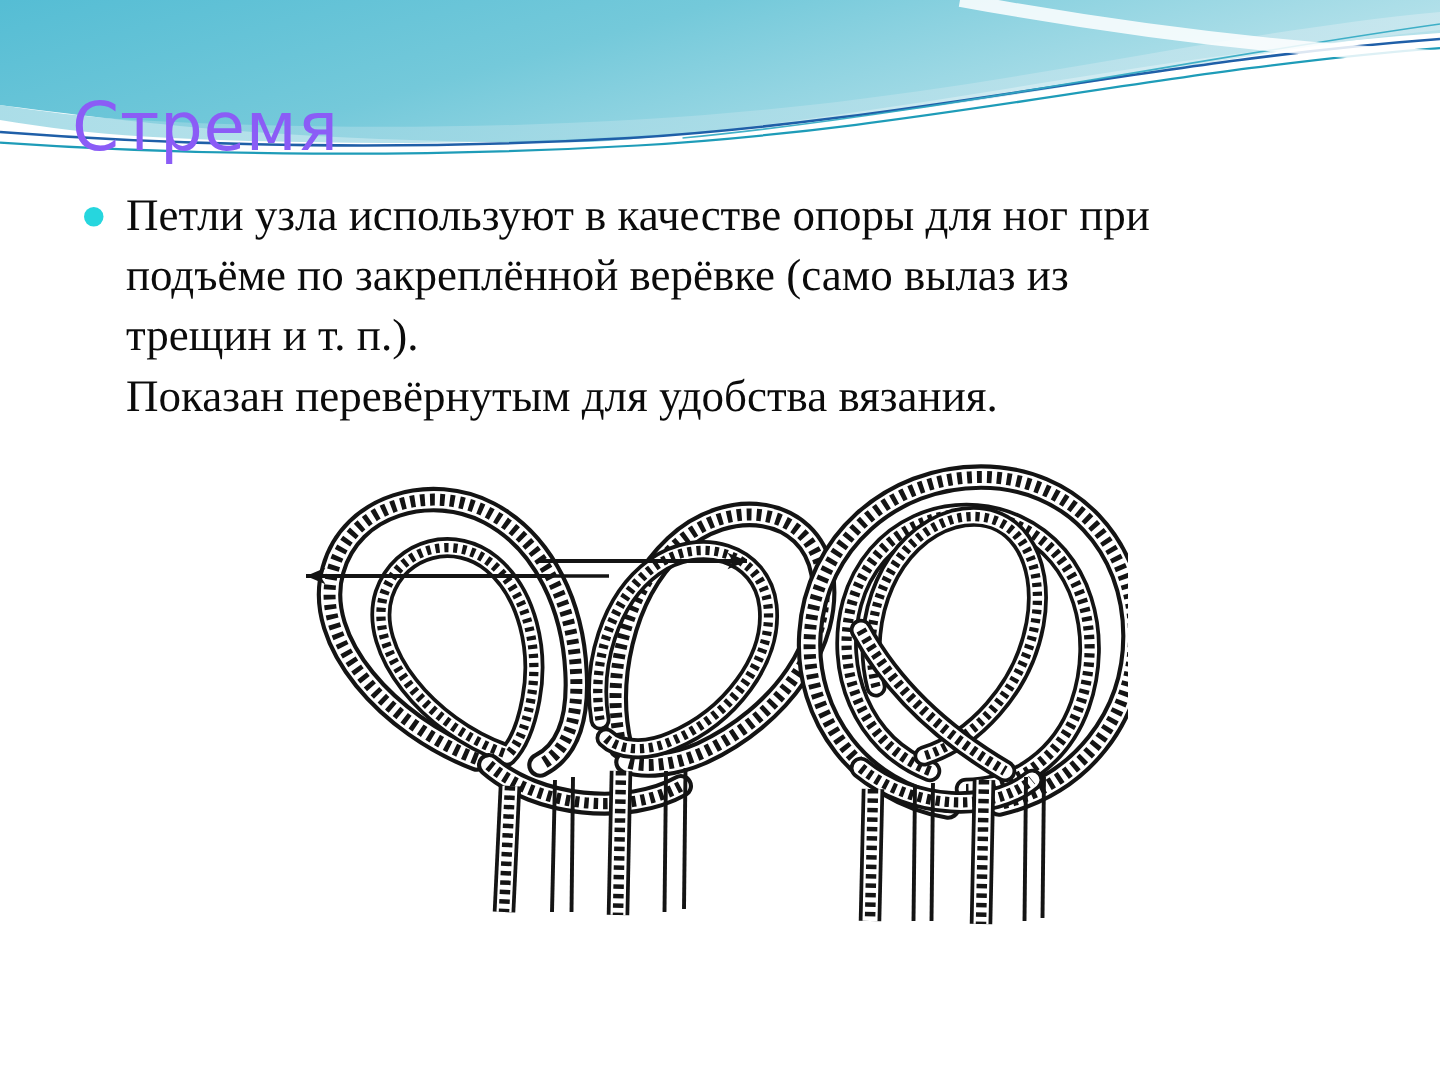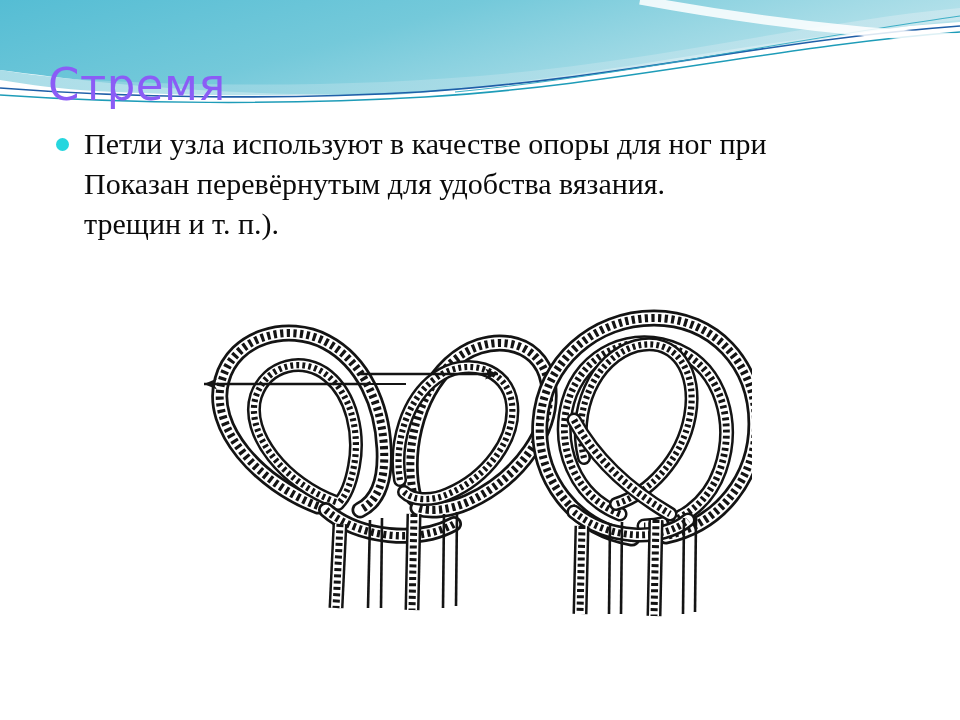--- a/index.html
+++ b/index.html
@@ -115,22 +115,23 @@
   </svg>
 </div>
 
 <div id="page-title">Стремя</div>
 
 <div id="body-block">
   <div class="bullet-row">
     <div class="bullet-dot"></div>
     <div class="bullet-text">
       <p> Петли узла используют в качестве опоры для ног при</p>
+      <p>подъёме по закреплённой верёвке (само вылаз из</p>
+      <p>трещин и т. п.).</p>
       <p>Показан перевёрнутым для удобства вязания.</p>
-      <p>трещин и т. п.).</p>
     </div>
   </div>
 </div>
 
 <div id="knot-figure">
   <svg width="584" height="336" viewBox="0 0 584 336" xmlns="http://www.w3.org/2000/svg">
     <defs>
 
       <pattern id="braid" width="7" height="7" patternUnits="userSpaceOnUse" patternTransform="rotate(0)">
         <rect width="7" height="7" fill="none"></rect>

